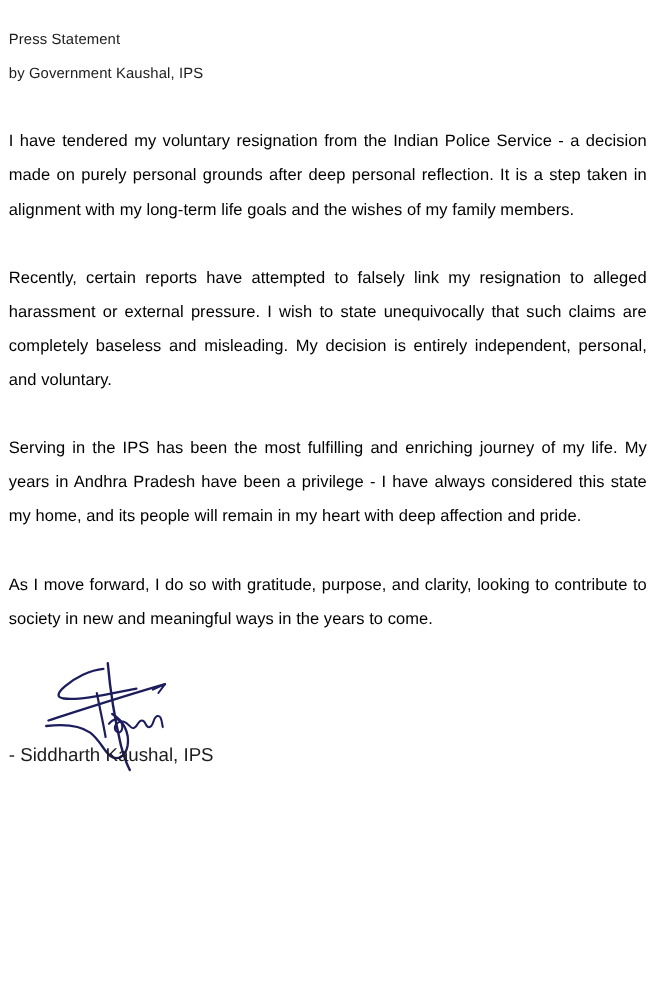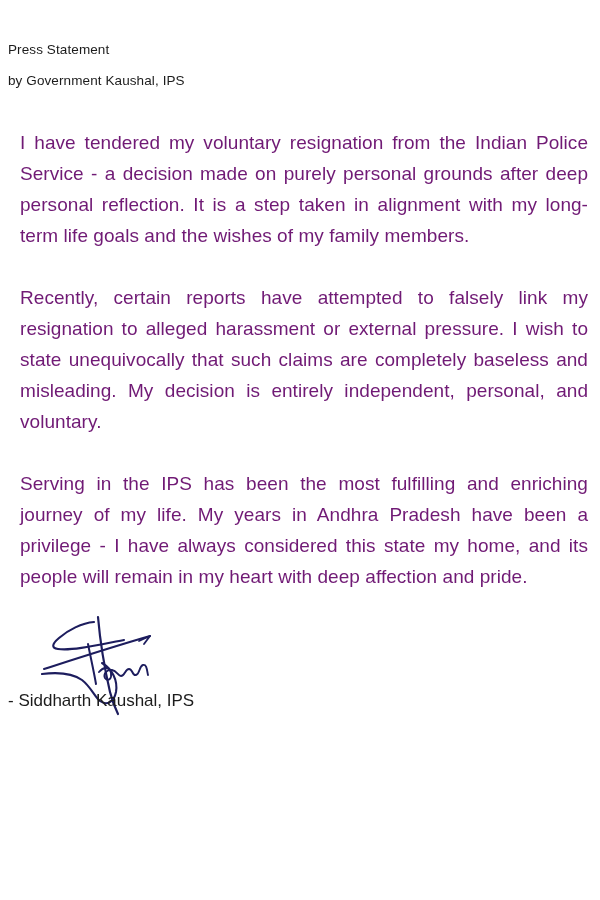--- a/index.html
+++ b/index.html
@@ -20,41 +20,41 @@
   .page {
     position: relative;
     width: 600px;
     height: 900px;
     box-sizing: border-box;
     padding: 0 12px 0 8px;
   }
 
   
   .header {
-    padding-top: 34px;
+    padding-top: 20px;
   }
   .header-line {
     font-size: 13.5px;
     line-height: 31px;
     color: #1c1c1c;
     letter-spacing: 0.1px;
     white-space: nowrap;
   }
 
   
   .body-block {
     margin-top: 31px;
   }
   .para {
-    font-size: 19px;
+    font-size: 15px;
     line-height: 31px;
     text-align: justify;
     text-justify: inter-word;
-    color: #701a75;
-    margin: 0 0 31px 12px;
+    color: #000000;
+    margin: 0 0 31px 0;
     letter-spacing: 0.05px;
     
   }
   .para:last-child {
     margin-bottom: 0;
   }
 
   
   .signature-block {
     position: relative;
@@ -90,20 +90,21 @@
 
   <div class="header">
     <div class="header-line">Press Statement</div>
     <div class="header-line">by Government Kaushal, IPS</div>
   </div>
 
   <div class="body-block">
     <p class="para">I have tendered my voluntary resignation from the Indian Police Service - a decision made on purely personal grounds after deep personal reflection. It is a step taken in alignment with my long-term life goals and the wishes of my family members.</p>
     <p class="para">Recently, certain reports have attempted to falsely link my resignation to alleged harassment or external pressure. I wish to state unequivocally that such claims are completely baseless and misleading. My decision is entirely independent, personal, and voluntary.</p>
     <p class="para">Serving in the IPS has been the most fulfilling and enriching journey of my life. My years in Andhra Pradesh have been a privilege - I have always considered this state my home, and its people will remain in my heart with deep affection and pride.</p>
+    <p class="para">As I move forward, I do so with gratitude, purpose, and clarity, looking to contribute to society in new and meaningful ways in the years to come.</p>
   </div>
 
   <div class="signature-block">
 
     <div class="signature-mark">
       <svg width="150" height="100" viewBox="0 0 150 100" fill="none" xmlns="http://www.w3.org/2000/svg" stroke="#1d1d5e" stroke-linecap="round" stroke-linejoin="round">
 
         <path d="M56 8 C 44 9, 30 16, 21 24 C 14 30, 13 34, 20 35 C 34 37, 60 31, 86 26" stroke-width="2.1"></path>
 
         <path d="M6 55 C 34 46, 74 33, 112 22" stroke-width="2.1"></path>

